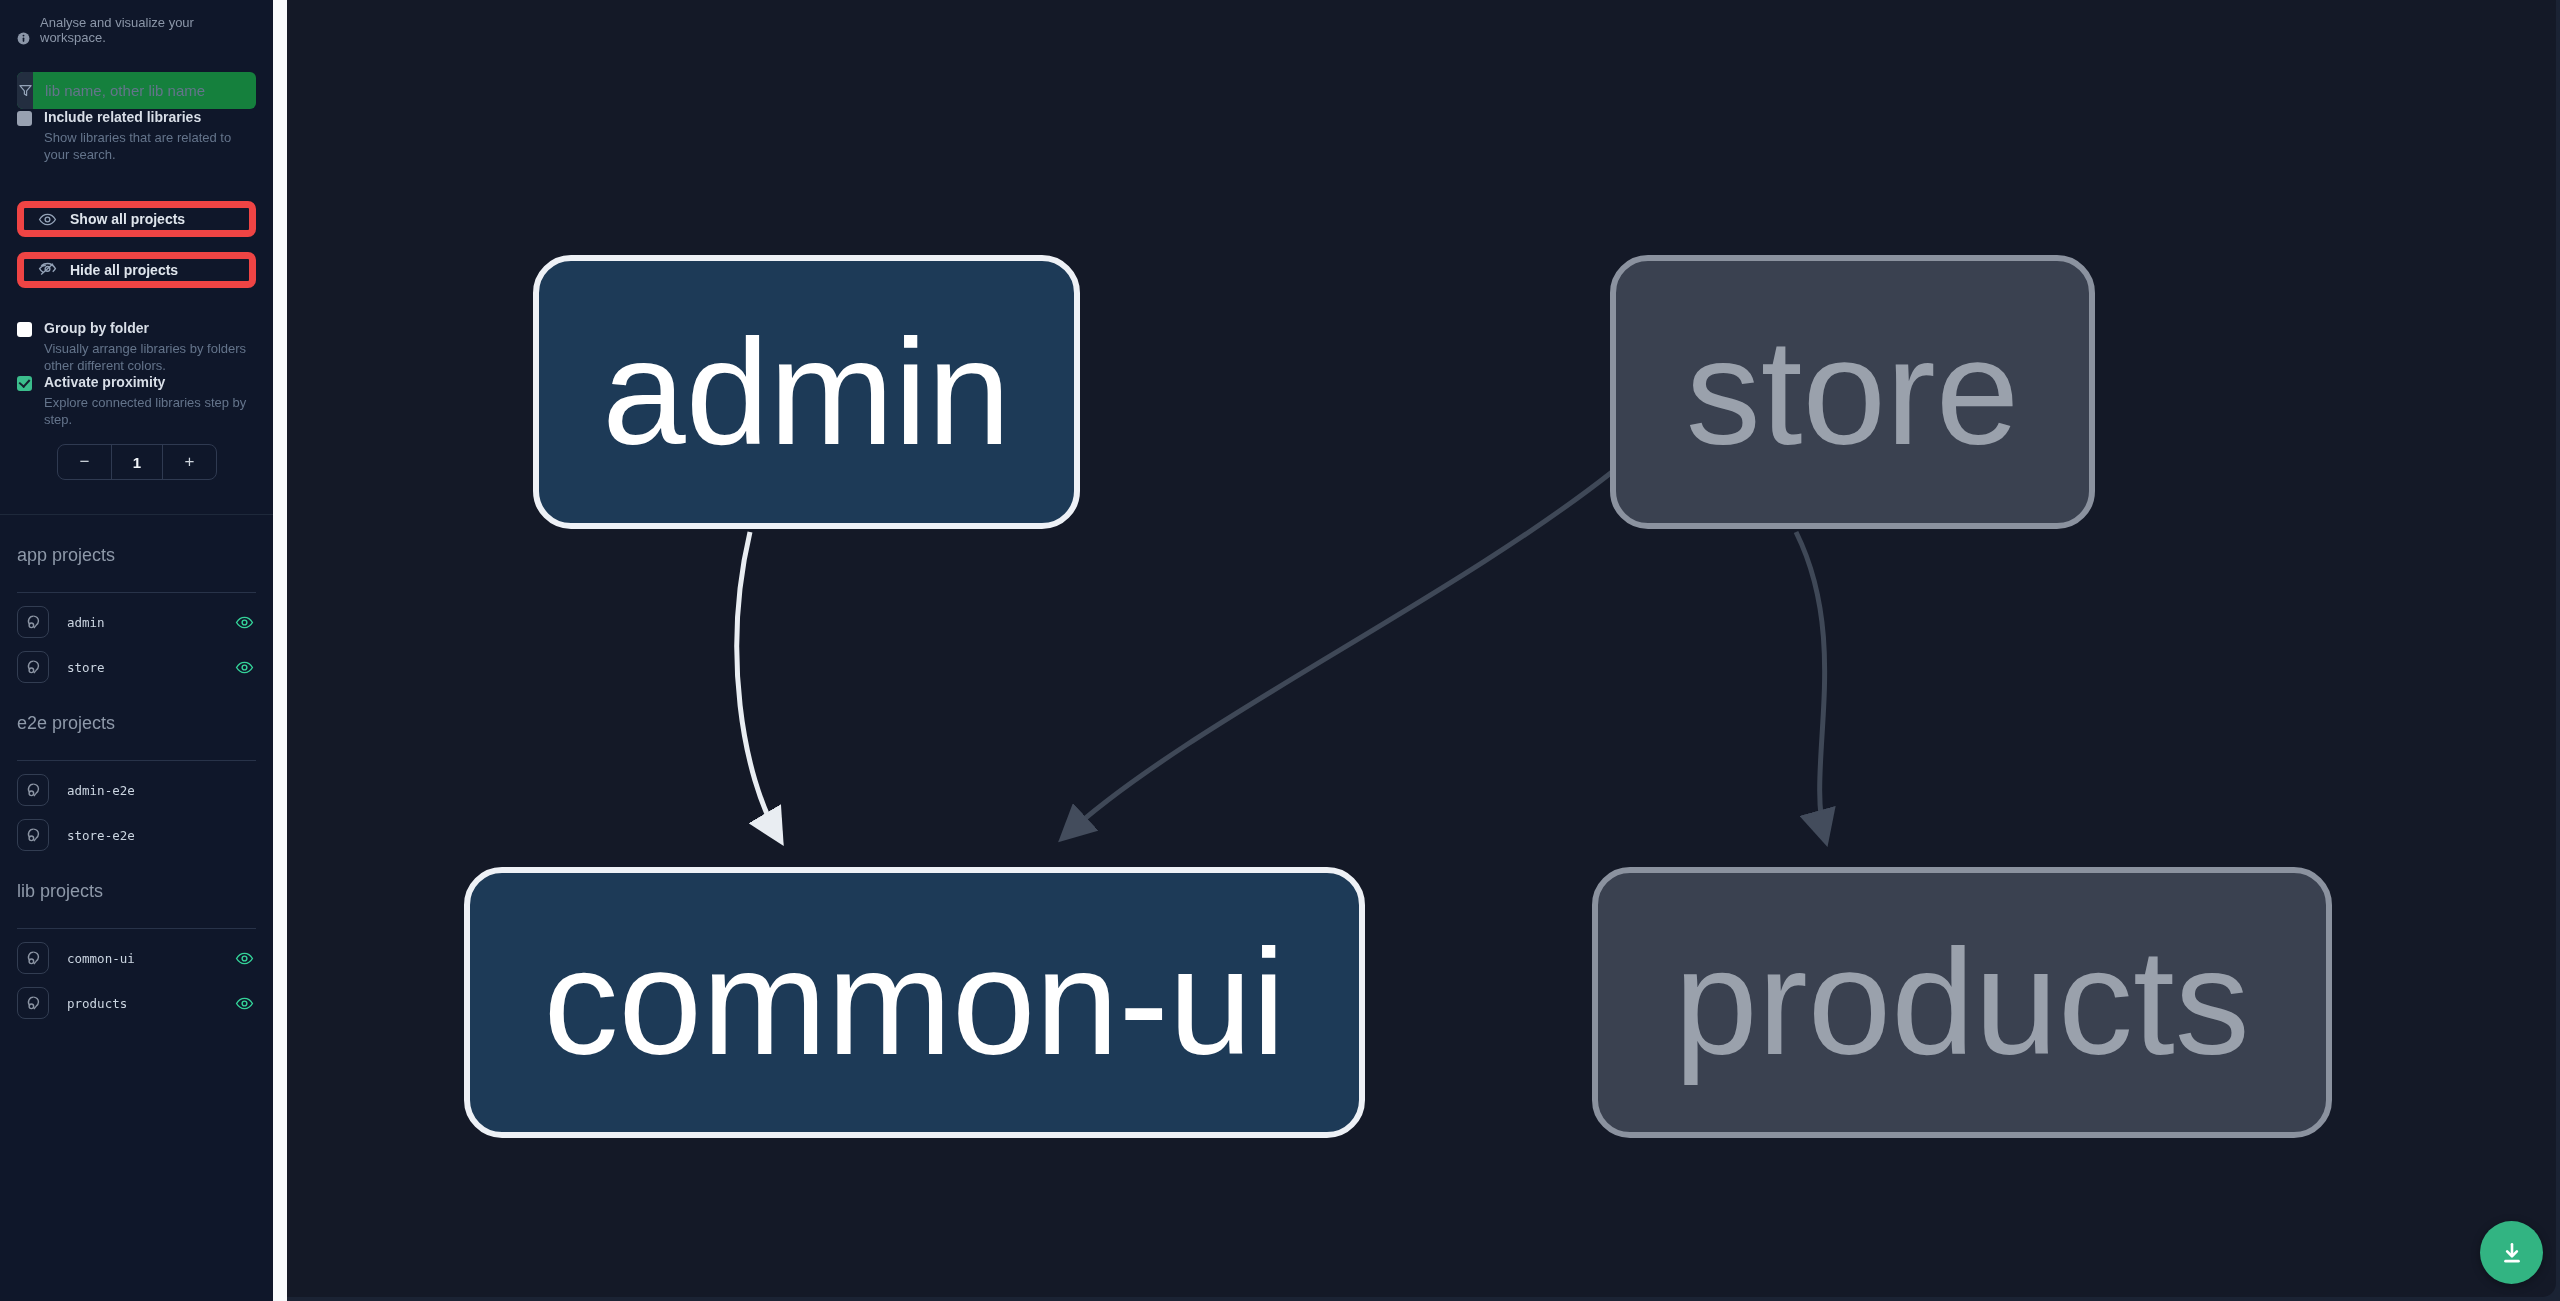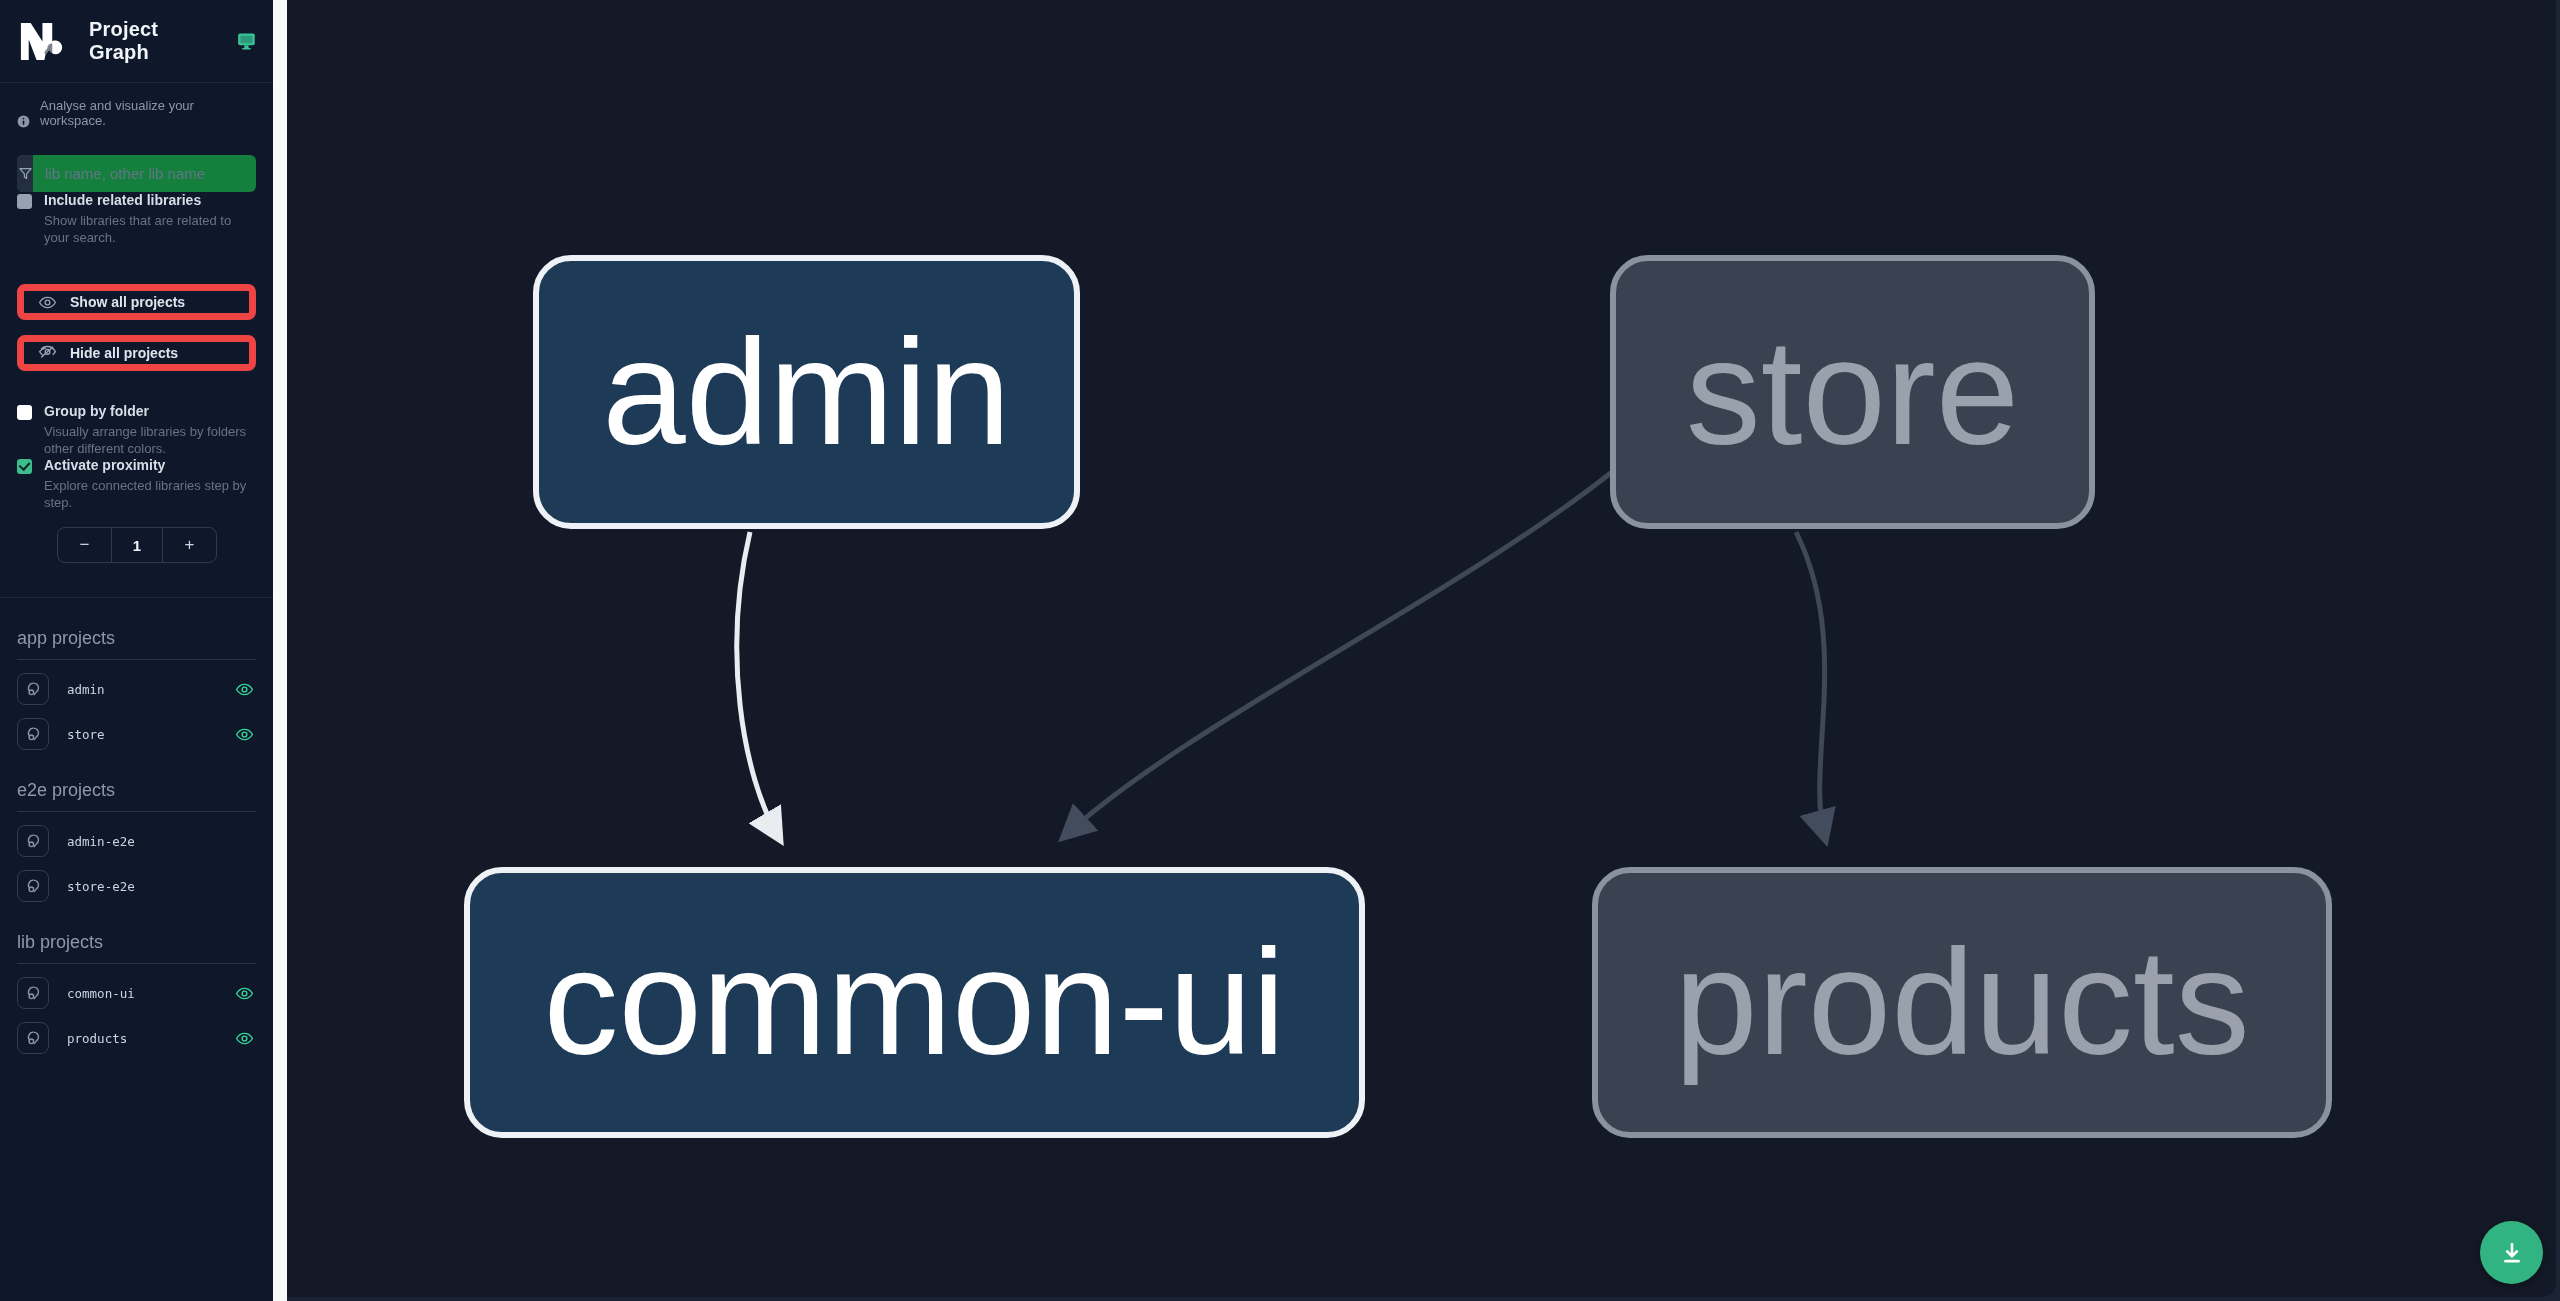--- a/index.html
+++ b/index.html
@@ -63,21 +63,21 @@
   .counter { margin:16px 0 0 40px; display:flex; height:36px; width:160px;
              border:1px solid #2f3a51; border-radius:8px; overflow:hidden; }
   .counter > * { display:flex; align-items:center; justify-content:center; font-size:16px; }
   .counter-btn { width:53px; background:transparent; border:none; color:#cfd6de; cursor:pointer;
                  font-size:17px; font-family:"Liberation Sans", sans-serif; }
   .counter-value { flex:1; color:#f1f5f9; font-weight:bold; font-size:15px;
                    border-left:1px solid #2f3a51; border-right:1px solid #2f3a51; }
 
   
   .lists-divider { margin-top:34px; border-top:1px solid #1e293b; margin-left:-17px; margin-right:-17px; }
-  .section-title { margin-top:30px; padding-bottom:10px; border-bottom:1px solid #283349;
+  .section-title { margin-top:30px; padding-bottom:26px; border-bottom:1px solid #283349;
                    color:#8e99a9; font-size:18px; }
   .proj-row { display:flex; align-items:center; margin-top:13px; height:32px; }
   .proj-pin-btn { width:32px; height:32px; border:1px solid #323d52; border-radius:8px;
                   background:transparent; display:flex; align-items:center; justify-content:center;
                   color:#8b94a3; cursor:pointer; }
   .proj-name { margin-left:18px; font-family:"DejaVu Sans Mono", monospace;
                font-size:12.5px; color:#cbd5e1; cursor:pointer; }
   .proj-eye { margin-left:auto; margin-right:2px; width:19px; height:19px; color:#34d399; cursor:pointer; }
 
   
@@ -97,33 +97,20 @@
          cursor:pointer; box-shadow:0 2px 8px rgba(0,0,0,.35); }
   .fab svg { width:26px; height:26px; }
 </style>
 </head>
 <body>
 
 <div class="app">
 
   <aside class="sidebar">
 
-    <div class="sb-header">
-      <svg class="nx-logo" viewBox="0 0 48 48">
-        <path fill="#ffffff" d="M5 43V5h10l12 19V5h10v19c0-1 5-2 8 1 3 3 3 8-1 11-3 2-8 1-10-3l-4 5-1 5h-8L13 22v21z"></path>
-        <path fill="#0f172a" d="M37 26c-3 0-5 2-5 5l-3 4c1 4 4 6 8 6z" opacity="0.55"></path>
-      </svg>
-      <span class="sb-title">Project Graph</span>
-      <svg class="monitor-icon" viewBox="0 0 24 24">
-        <rect x="2.5" y="3.5" width="19" height="13.5" rx="2" fill="#37c596"></rect>
-        <rect x="5" y="6" width="14" height="8.5" rx="1" fill="#0f172a" opacity="0.25"></rect>
-        <rect x="9.5" y="17" width="5" height="3" fill="#37c596"></rect>
-        <rect x="7" y="20" width="10" height="1.8" rx="0.9" fill="#37c596"></rect>
-      </svg>
-    </div>
 
     <div class="sb-body">
       <div class="info-row">
         <svg class="info-icon" viewBox="0 0 16 16">
           <circle cx="8" cy="8" r="7.3" fill="#8b96a8"></circle>
           <rect x="7" y="6.8" width="2" height="5.4" rx="1" fill="#0f172a"></rect>
           <circle cx="8" cy="4.4" r="1.15" fill="#0f172a"></circle>
         </svg>
         <span>Analyse and visualize your workspace.</span>
       </div>

